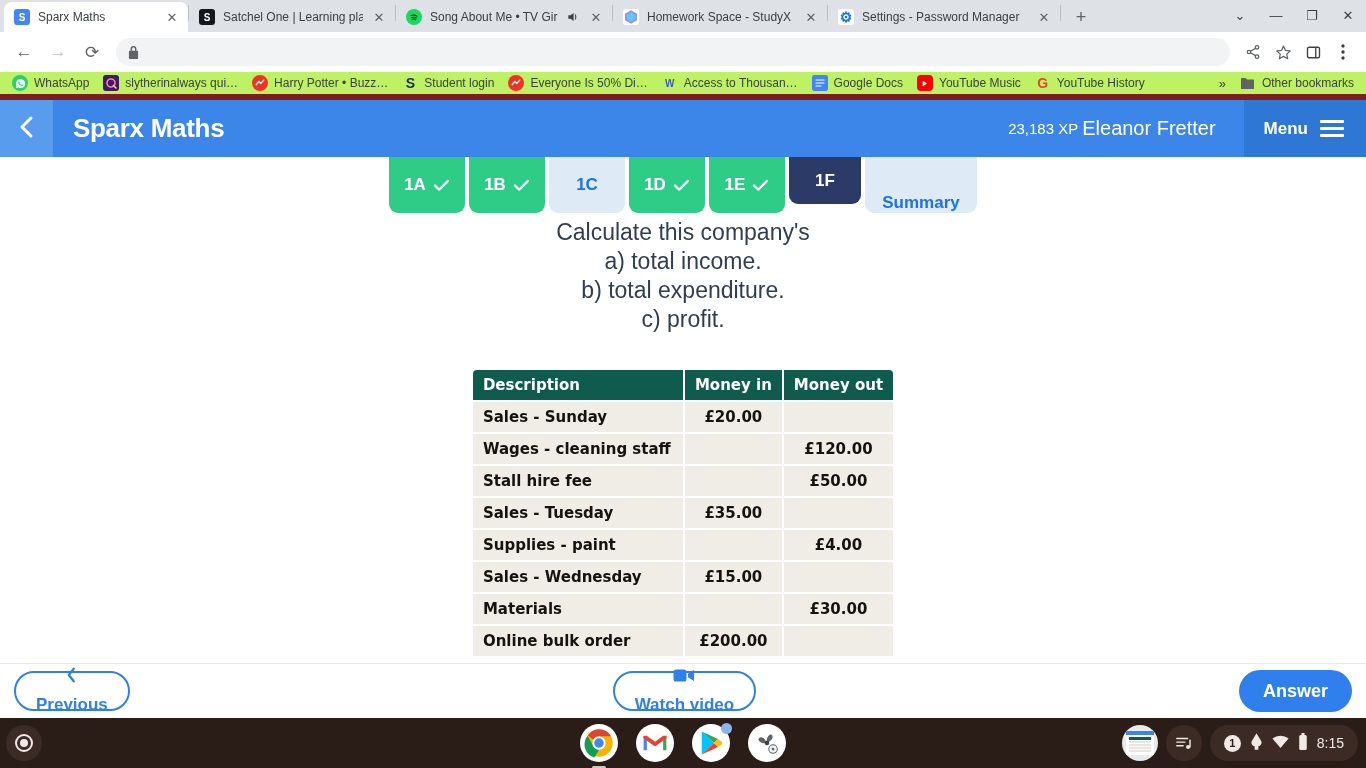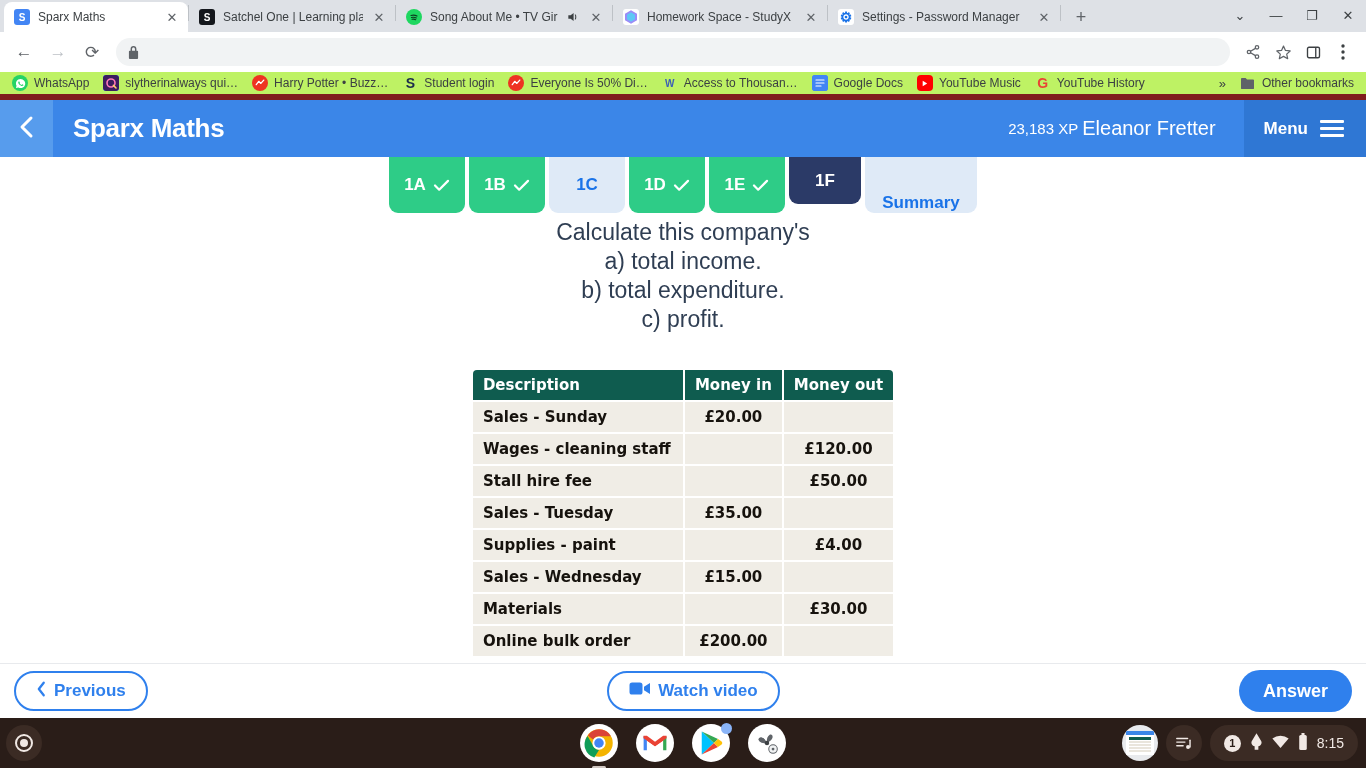--- a/index.html
+++ b/index.html
@@ -239,20 +239,21 @@
   .btn-outline {
     border: 2px solid #2f80ed;
     color: #2f80ed;
     background: #fff;
     border-radius: 22px;
     height: 40px;
     display: flex; align-items: center; justify-content: center;
     gap: 7px;
     font-size: 17px; font-weight: bold;
     padding: 0 20px;
+    flex-direction: column;
   }
   .btn-solid {
     background: #2f80ed;
     color: #fff;
     border-radius: 22px;
     height: 42px;
     display: flex; align-items: center; justify-content: center;
     font-size: 18px; font-weight: bold;
     padding: 0 24px;
   }

